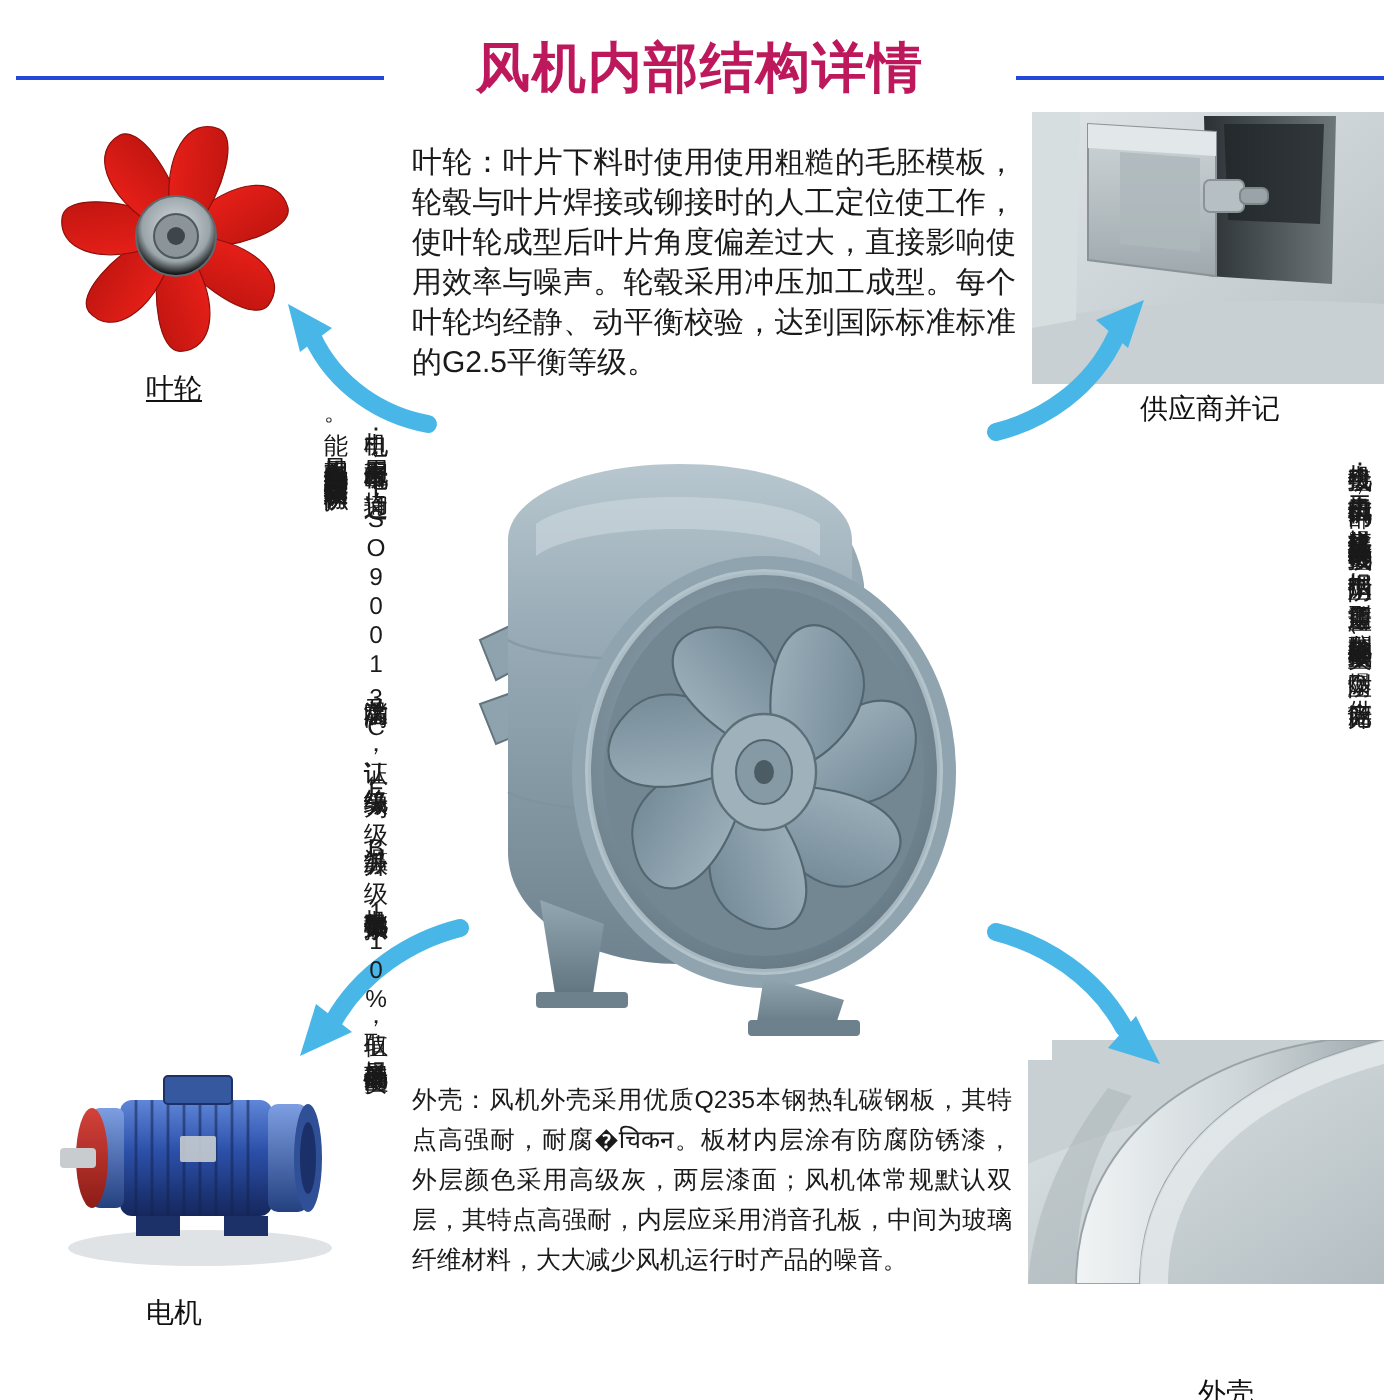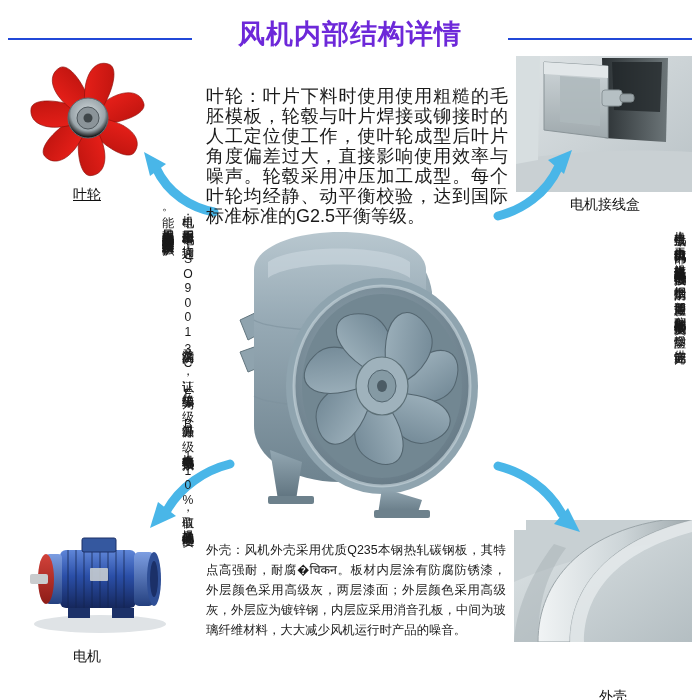--- a/index.html
+++ b/index.html
@@ -19,41 +19,40 @@
     left: 0; top: 0;
     width: 700px; height: 62px;
   }
   #title-text {
     position: absolute;
     left: 0; top: 16px;
     width: 700px;
     text-align: center;
     font-size: 27px;
     font-weight: bold;
-    color: #6d28d9;
+    color: #be185d;
     letter-spacing: 1px;
   }
   .title-rule {
     position: absolute;
     height: 2px;
     background: #2148d8;
     top: 38px;
   }
   #title-rule-left  { left: 8px;  width: 184px; }
   #title-rule-right { left: 508px; width: 184px; }
 
   
   #desc-impeller {
     position: absolute;
     left: 206px; top: 72px;
     width: 302px;
-    font-size: 18px;
+    font-size: 15px;
     line-height: 20px;
     text-align: justify;
-    margin-top: 14px;
   }
   
   #desc-casing {
     position: absolute;
     left: 206px; top: 540px;
     width: 300px;
     font-size: 12.4px;
     line-height: 20px;
     text-align: justify;
   }
@@ -193,21 +192,21 @@
     <path d="M28,6 L92,10 L92,82 L28,74 Z" fill="url(#jbBox)" stroke="#8a9498" stroke-width="1"></path>
     <path d="M28,6 L92,10 L92,22 L28,18 Z" fill="#e2e7e9"></path>
     <path d="M44,20 L84,23 L84,70 L44,66 Z" fill="#aeb8bc" opacity="0.85"></path>
 
     <rect x="86" y="34" width="20" height="16" rx="3" fill="#b6c0c4" stroke="#8a9498"></rect>
     <rect x="104" y="38" width="14" height="8" rx="3" fill="#9aa4a8" stroke="#7d8689"></rect>
 
     <path d="M0,0 L24,0 L22,104 L0,108 Z" fill="#d7dee0"></path>
   </svg>
 </div>
-<div class="caption" id="caption-junction">电机接线盒</div>
+<div class="caption" id="caption-junction">供应商并记</div>
 
 <div class="photo" id="photo-motor">
   <svg width="164" height="122" viewBox="0 0 164 122">
     <defs>
       <linearGradient id="mBody" x1="0" y1="0" x2="0" y2="1">
         <stop offset="0%" stop-color="#5f86d8"></stop>
         <stop offset="45%" stop-color="#2b4fa8"></stop>
         <stop offset="100%" stop-color="#15275c"></stop>
       </linearGradient>
       <linearGradient id="mEnd" x1="0" y1="0" x2="0" y2="1">
@@ -378,15 +377,15 @@
   </svg>
 </div>
 <div class="arrow" id="arrow-bottom-right">
   <svg width="92" height="78" viewBox="0 0 92 78">
     <path d="M6,6 C30,12 56,28 70,54" fill="none" stroke="#49b6e8" stroke-width="9" stroke-linecap="round"></path>
     <path d="M88,72 L62,64 L76,48 Z" fill="#49b6e8"></path>
   </svg>
 </div>
 
 <div id="desc-impeller">叶轮：叶片下料时使用使用粗糙的毛胚模板，轮毂与叶片焊接或铆接时的人工定位使工作，使叶轮成型后叶片角度偏差过大，直接影响使用效率与噪声。轮毂采用冲压加工成型。每个叶轮均经静、动平衡校验，达到国际标准标准的G2.5平衡等级。</div>
-<div id="desc-casing">外壳：风机外壳采用优质Q235本钢热轧碳钢板，其特点高强耐，耐腐�चिकन。板材内层涂有防腐防锈漆，外层颜色采用高级灰，两层漆面；外层颜色采用高级灰，外层应为镀锌钢，内层应采用消音孔板，中间为玻璃纤维材料，大大减少风机运行时产品的噪音。</div>
+<div id="desc-casing">外壳：风机外壳采用优质Q235本钢热轧碳钢板，其特点高强耐，耐腐�चिकन。板材内层涂有防腐防锈漆，外层颜色采用高级灰，两层漆面；风机体常规默认双层，其特点高强耐，内层应采用消音孔板，中间为玻璃纤维材料，大大减少风机运行时产品的噪音。</div>
 <div id="desc-motor">电机：采用专用配套电机，均通过ISO9001及消防高温3C认证，绝缘等级为F级，温升等级B级。电机功率储备系数按110%取值，提升风机使用的安全性能。风机专用配套电机生产设备和检查手续齐全级和防爆认证及防护标识。</div>
 <div id="desc-junction">电机接线盒：由于电机位于风机内部，应提供将接线引至风机外部的电机接线盒。根据消防型、普通型等应用，分别配应正确的接线盒类型、防爆型，供应商并记</div>
 
 </body></html>

